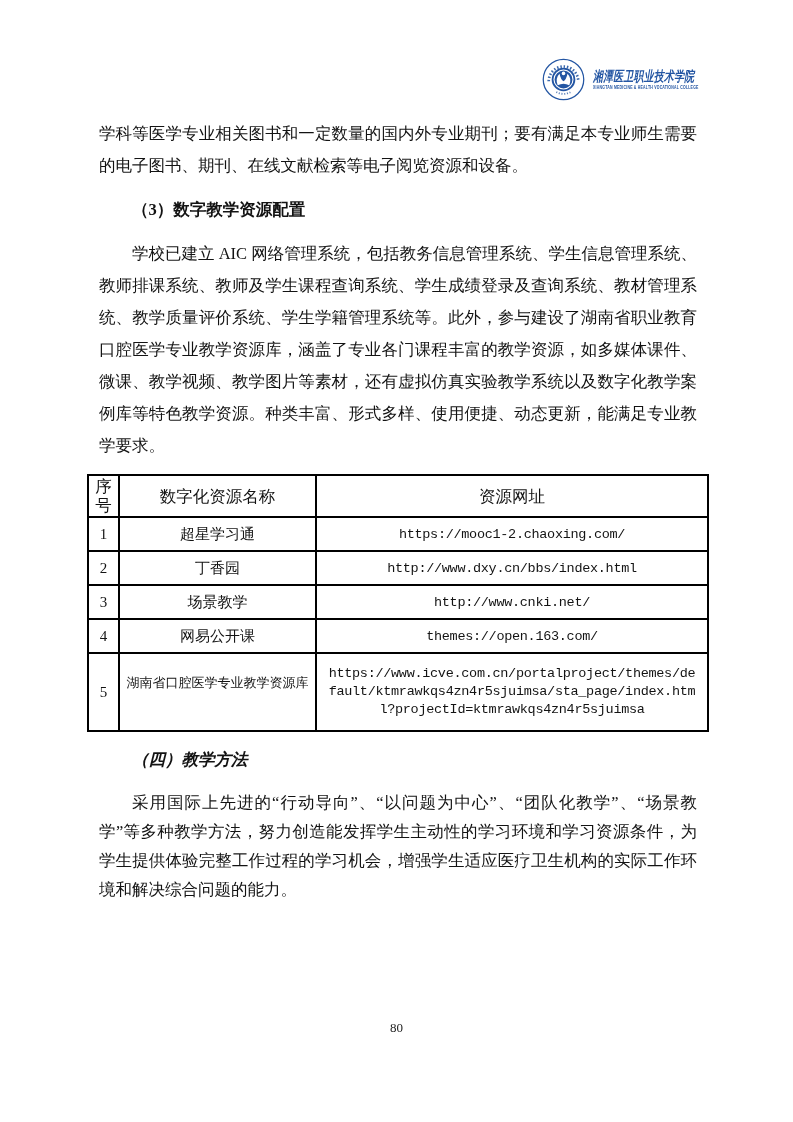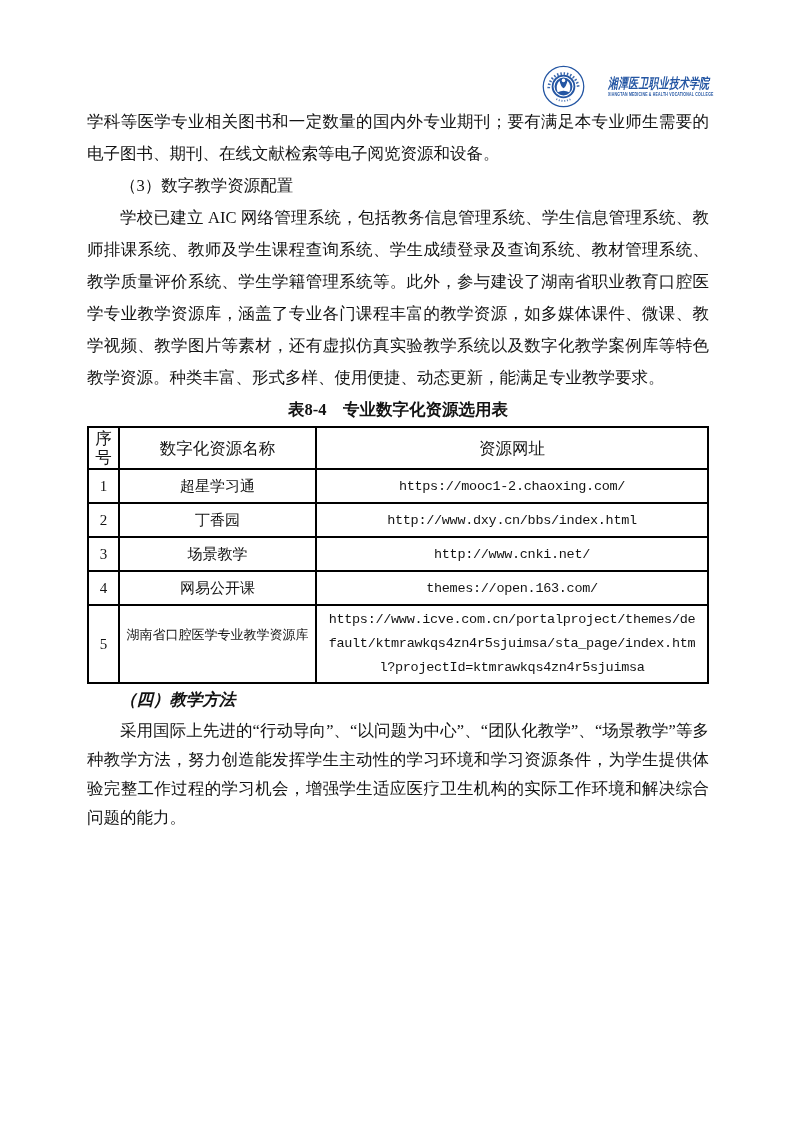--- a/index.html
+++ b/index.html
@@ -3,59 +3,59 @@
 <meta charset="utf-8">
 <style>
   html,body { margin:0; padding:0; background:#fff; }
   .page {
     position:relative; width:793px; height:1122px; background:#ffffff;
     font-family:"Liberation Serif","DejaVu Serif",serif; color:#131313;
     overflow:hidden;
   }
 
   
-  .logo { position:absolute; left:542px; top:65px; display:flex; align-items:center; gap:23px; }
+  .logo { position:absolute; left:542px; top:58px; display:flex; align-items:center; gap:8px; }
   .logo-emblem { width:43px; height:43px; flex:0 0 auto; }
   .logo-text { display:flex; flex-direction:column; justify-content:center; }
   .logo-zh {
     font-size:14px; font-weight:bold; font-style:italic; white-space:nowrap;
     color:#2456a3; transform:scaleX(0.70); transform-origin:left center; line-height:15px;
     letter-spacing:0.5px;
   }
   .logo-en {
     font-family:"Liberation Sans","DejaVu Sans",sans-serif;
     font-size:5px; white-space:nowrap; color:#2456a3;
     transform:scaleX(0.70); transform-origin:left center; letter-spacing:0.3px; line-height:7px;
     font-weight:bold;
   }
 
   
   .content { position:absolute; left:87px; top:106px; width:622px; }
-  .content p { margin:0; font-size:16.5px; line-height:32px; text-align:justify; text-justify:inter-ideograph; }
+  .content p { margin:12px; font-size:16.5px; line-height:32px; text-align:justify; text-justify:inter-ideograph; }
   .indent { text-indent:2em; }
-  .h3 { font-size:16.5px; line-height:32px; text-indent:2em; }
+  .h3 { font-size:16.5px; line-height:32px; text-indent:2em;font-weight:bold; }
   .h4 { font-size:16.5px; line-height:32px; text-indent:2em; font-weight:bold; margin-top:23px;font-style:italic; }
   .para3 { line-height:29px !important; }
   .para4 { line-height:34px !important; margin-top:4px !important; }
 
   
   .tbl-title { text-align:center !important; font-weight:bold; font-size:17px; line-height:32px; margin:0; }
   table.res { width:100%; border-collapse:collapse; table-layout:fixed; }
   table.res th, table.res td { border:2px solid #000; text-align:center; vertical-align:middle; padding:1px 2px; }
   table.res th { font-weight:normal; font-size:16.5px; line-height:19px; height:38px; }
   col.c-no { width:31px; }
   col.c-name { width:197px; }
   td.cell-no { font-size:15px; height:30px; }
   td.cell-name { font-size:15px;border-radius:17px; }
   td.cell-url {
     font-family:"Liberation Mono","DejaVu Sans Mono",monospace;
     font-size:13.5px; letter-spacing:-0.3px;margin-left:34px;
   }
   tr.row5 td.cell-name { vertical-align:top; font-size:13px; padding-top:20px; }
-  tr.row5 td.cell-url { line-height:24px; word-break:break-all; padding:2px 8px; text-align:center; }
+  tr.row5 td.cell-url { line-height:18px; word-break:break-all; padding:2px 8px; text-align:center; }
   tr.row5 { height:78px; }
 
   
   .footer { position:absolute; left:0; right:0; top:1020px; text-align:center; font-size:13px; color:#222; }
 </style>
 </head>
 <body>
 
 <div class="page">
 
@@ -76,21 +76,20 @@
   </div>
 
   <div class="content">
 
     <p>学科等医学专业相关图书和一定数量的国内外专业期刊；要有满足本专业师生需要的电子图书、期刊、在线文献检索等电子阅览资源和设备。</p>
 
     <p class="h3">（3）数字教学资源配置</p>
 
     <p class="indent">学校已建立 AIC 网络管理系统，包括教务信息管理系统、学生信息管理系统、教师排课系统、教师及学生课程查询系统、学生成绩登录及查询系统、教材管理系统、教学质量评价系统、学生学籍管理系统等。此外，参与建设了湖南省职业教育口腔医学专业教学资源库，涵盖了专业各门课程丰富的教学资源，如多媒体课件、微课、教学视频、教学图片等素材，还有虚拟仿真实验教学系统以及数字化教学案例库等特色教学资源。种类丰富、形式多样、使用便捷、动态更新，能满足专业教学要求。</p>
 
-    <p class="tbl-title">表8-4　专业数字化资源选用表</p>
 
     <table class="res">
       <colgroup>
           <col class="c-no">
           <col class="c-name">
           <col class="c-url">
         </colgroup>
       <thead>
         <tr>
           <th>序号</th>
@@ -127,14 +126,15 @@
       </tbody>
     </table>
 
     <p class="h4">（四）教学方法</p>
 
     <p class="indent para3">采用国际上先进的“行动导向”、“以问题为中心”、“团队化教学”、“场景教学”等多种教学方法，努力创造能发挥学生主动性的学习环境和学习资源条件，为学生提供体验完整工作过程的学习机会，增强学生适应医疗卫生机构的实际工作环境和解决综合问题的能力。</p>
 
 
   </div>
 
+  <div class="footer">80</div>
 
 </div>
 
 </body></html>

